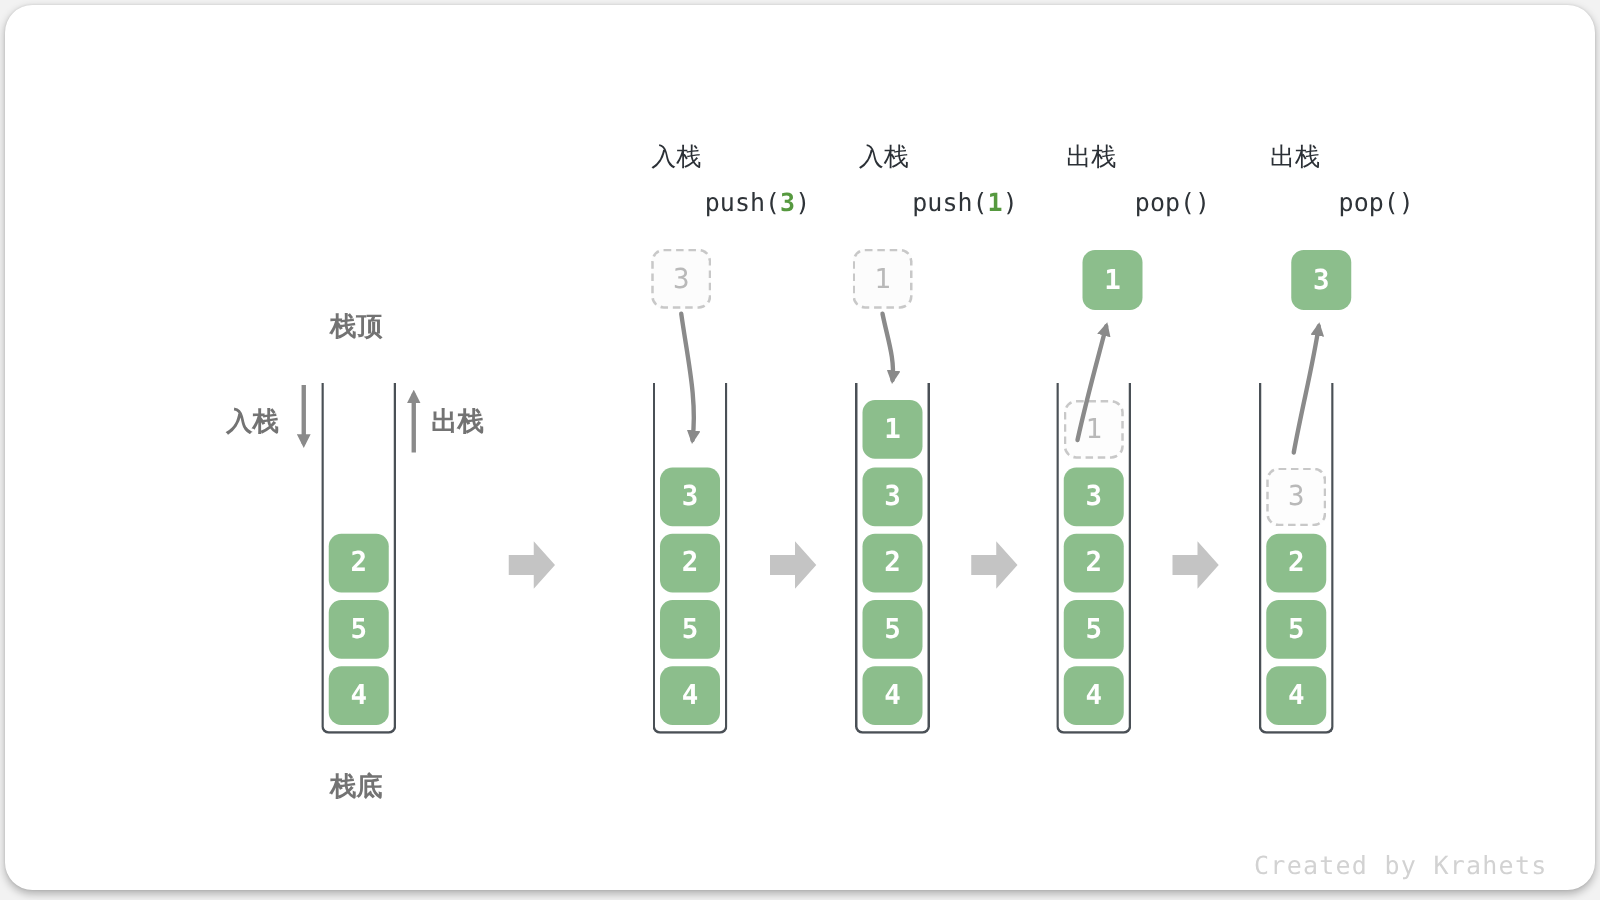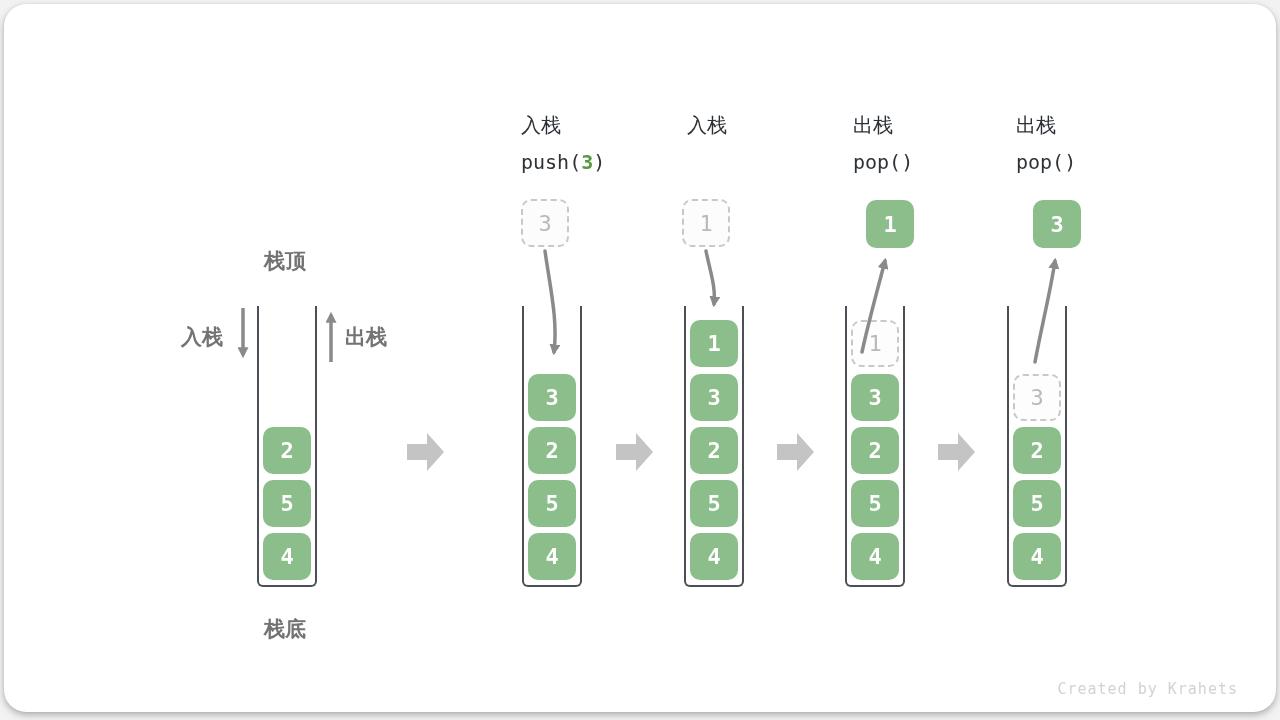--- a/index.html
+++ b/index.html
@@ -33,21 +33,21 @@
   .lbl-top    { left:260px; top:243px; }
   .lbl-bottom { left:260px; top:611px;font-family:Liberation Mono, monospace; }
   .lbl-push   { left:177px; top:319px; }
   .lbl-pop    { left:341px; top:319px; }
 
   
   .op-header { position:absolute; top:108px; width:170px; }
   .op-header .op-cn  { font-size:20px; color:#2b3036; margin-bottom:11px; }
   .op-header .op-code {
     font-family:"DejaVu Sans Mono", monospace;
-    font-size:20px; color:#2e3338; white-space:nowrap;
+    font-size:20px; color:#2e3338; white-space:nowrap;text-align:center;
   }
   .op-header .op-arg { color:#56993f; font-weight:bold; }
   .oph-1 { left:517px; }
   .oph-2 { left:683px; }
   .oph-3 { left:849px; }
   .oph-4 { left:1012px; }
 
   
   .stack {
     position:absolute; top:302px; width:60px; height:281px;
@@ -95,40 +95,41 @@
   .fb-4 { left:1029px; top:196px; }
 
   svg.overlay {
     position:absolute; left:0; top:0; width:1280px; height:720px;
     pointer-events:none;
   }
 
   .watermark {
     position:absolute; right:38px; top:676px;
     font-family:"DejaVu Sans Mono", monospace;
-    font-size:15px; color:#d2d2d2; letter-spacing:1px;
+    font-size:20px; color:#d2d2d2; letter-spacing:1px;
   }
 </style>
 </head>
 <body>
 
 <div class="card">
 
 
   <div class="cn-label lbl-top">栈顶</div>
   <div class="cn-label lbl-bottom">栈底</div>
   <div class="cn-label lbl-push">入栈</div>
   <div class="cn-label lbl-pop">出栈</div>
 
   <div class="op-header oph-1">
     <div class="op-cn">入栈</div>
     <div class="op-code"><span>push(</span><span class="op-arg">3</span><span>)</span></div>
   </div>
   <div class="op-header oph-2">
     <div class="op-cn">入栈</div>
+    <div class="op-code"><span>push(</span><span class="op-arg">1</span><span>)</span></div>
   </div>
   <div class="op-header oph-3">
     <div class="op-cn">出栈</div>
     <div class="op-code"><span>pop(</span><span class="op-arg"></span><span>)</span></div>
   </div>
   <div class="op-header oph-4">
     <div class="op-cn">出栈</div>
     <div class="op-code"><span>pop(</span><span class="op-arg"></span><span>)</span></div>
   </div>
 

